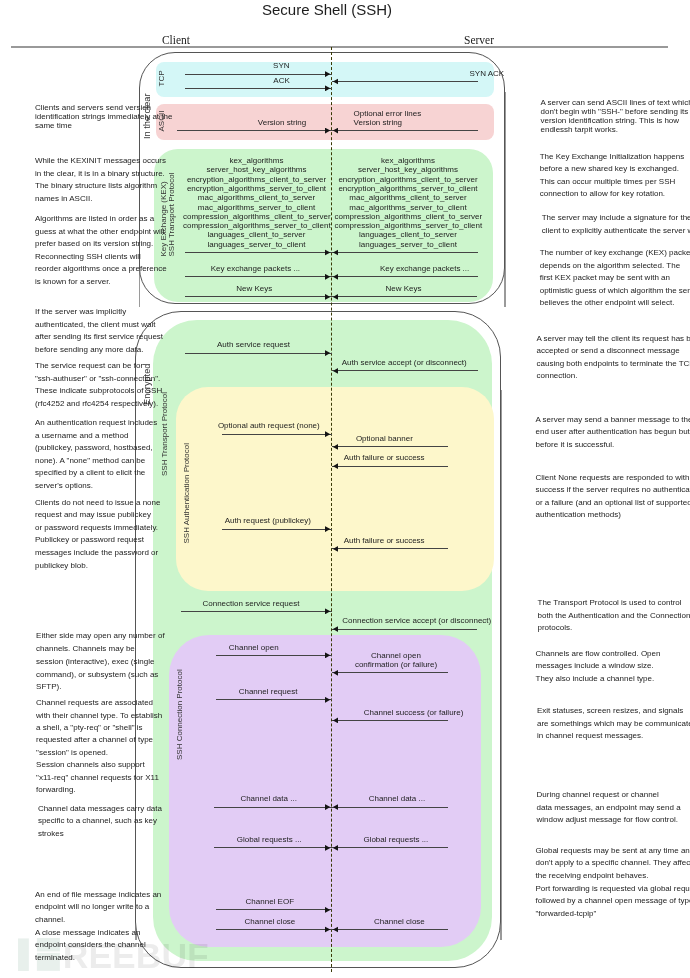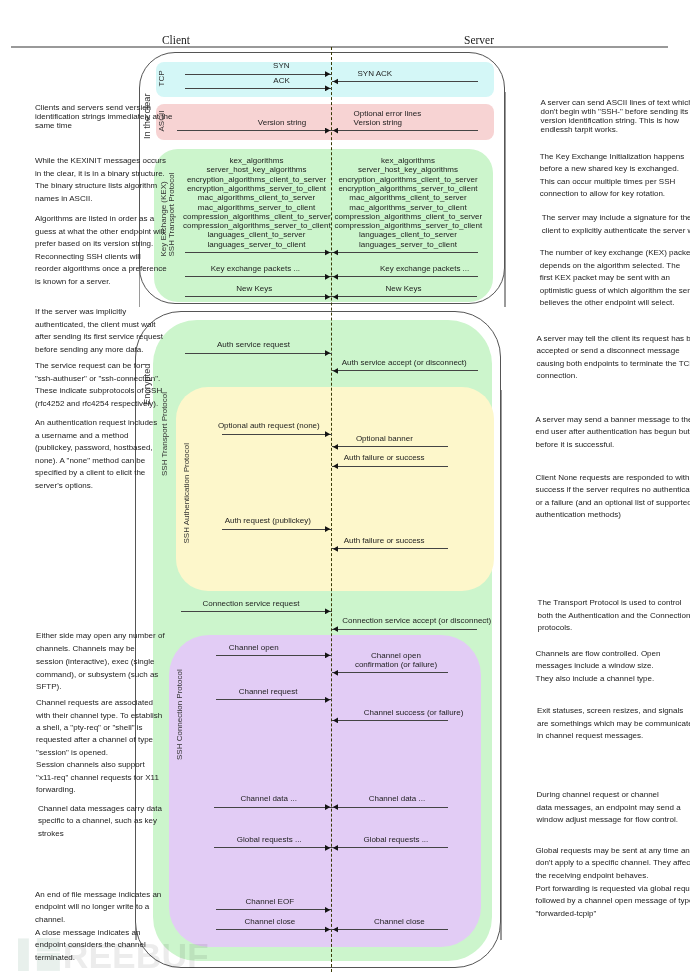--- a/index.html
+++ b/index.html
@@ -51,20 +51,21 @@
 
   .note{position:absolute;font-size:8px;color:#222;white-space:pre;margin-left:31px;}
 
   #watermark{position:absolute;left:18.2px;top:937.6px;z-index:3;pointer-events:none;}
   .note{position:absolute;z-index:4;}
 </style>
 </head>
 <body>
 
 <div class="page">
+  <div id="diagram-title">Secure Shell (SSH)</div>
   <div id="header-rule"></div>
   <div class="col-label" id="client-label">Client</div>
   <div class="col-label" id="server-label">Server</div>
   <div class="vsep" id="left-sep"></div>
   <div class="vsep" id="right-sep"></div>
   <div class="vsep" id="left-sep2"></div>
   <div class="vsep" id="right-sep2"></div>
 
   <div class="outer" style="left:139px;top:51.5px;width:366px;height:252px;border-radius:36px;"></div>
   <div class="vlabC" style="left:141.8px;top:93px;width:10px;height:47px;">In the clear</div>
@@ -88,21 +89,21 @@
   <div id="center-dashed"></div>
 
   <div class="msg" style="left:184.8px;top:73.6px;width:146.8px;">
       <i class="ln"></i>
       <i class="ah r"></i>
       <span class="lbl" style="left:88.3px;width:146.8px;bottom:3.0px;text-align:left;"><span>SYN</span></span>
     </div>
   <div class="msg" style="left:331.6px;top:81.0px;width:146.7px;">
       <i class="ln"></i>
       <i class="ah l"></i>
-      <span class="lbl" style="left:25.9px;width:146.7px;bottom:3.0px;text-align:left;"><span>SYN ACK</span></span>
+      <span class="lbl" style="left:25.9px;width:146.7px;bottom:3.0px;text-align:right;"><span>SYN ACK</span></span>
     </div>
   <div class="msg" style="left:184.8px;top:87.8px;width:146.8px;">
       <i class="ln"></i>
       <i class="ah r"></i>
       <span class="lbl" style="left:88.5px;width:146.8px;bottom:3.0px;text-align:left;"><span>ACK</span></span>
     </div>
   <div class="msg" style="left:176.5px;top:130.1px;width:155.1px;">
       <i class="ln"></i>
       <i class="ah r"></i>
       <span class="lbl" style="left:81.3px;width:155.1px;bottom:3.0px;text-align:left;"><span>Version string</span></span>
@@ -263,20 +264,26 @@
   <div class="note" style="left:4.0px;top:360.3px;width:140px;line-height:12.55px;">The service request can be for
 "ssh-authuser" or "ssh-connection".
 These indicate subprotocols of SSH
 (rfc4252 and rfc4254 respectively).</div>
   <div class="note" style="left:4.0px;top:417.3px;width:140px;line-height:12.55px;">An authentication request includes
 a username and a method
 (publickey, password, hostbased,
 none). A "none" method can be
 specified by a client to elicit the
 server's options.</div>
+  <div class="note" style="left:4.0px;top:496.8px;width:140px;line-height:12.55px;">Clients do not need to issue a none
+request and may issue publickey
+or password requests immediately.
+Publickey or password request
+messages include the password or
+publickey blob.</div>
   <div class="note" style="left:5.1px;top:630.3px;width:140px;line-height:12.8px;">Either side may open any number of
 channels. Channels may be
 session (interactive), exec (single
 command), or subsystem (such as
 SFTP).</div>
   <div class="note" style="left:5.1px;top:697.1px;width:140px;line-height:12.43px;">Channel requests are associated
 with their channel type. To establish
 a shell, a "pty-req" or "shell" is
 requested after a channel of type
 "session" is opened.

